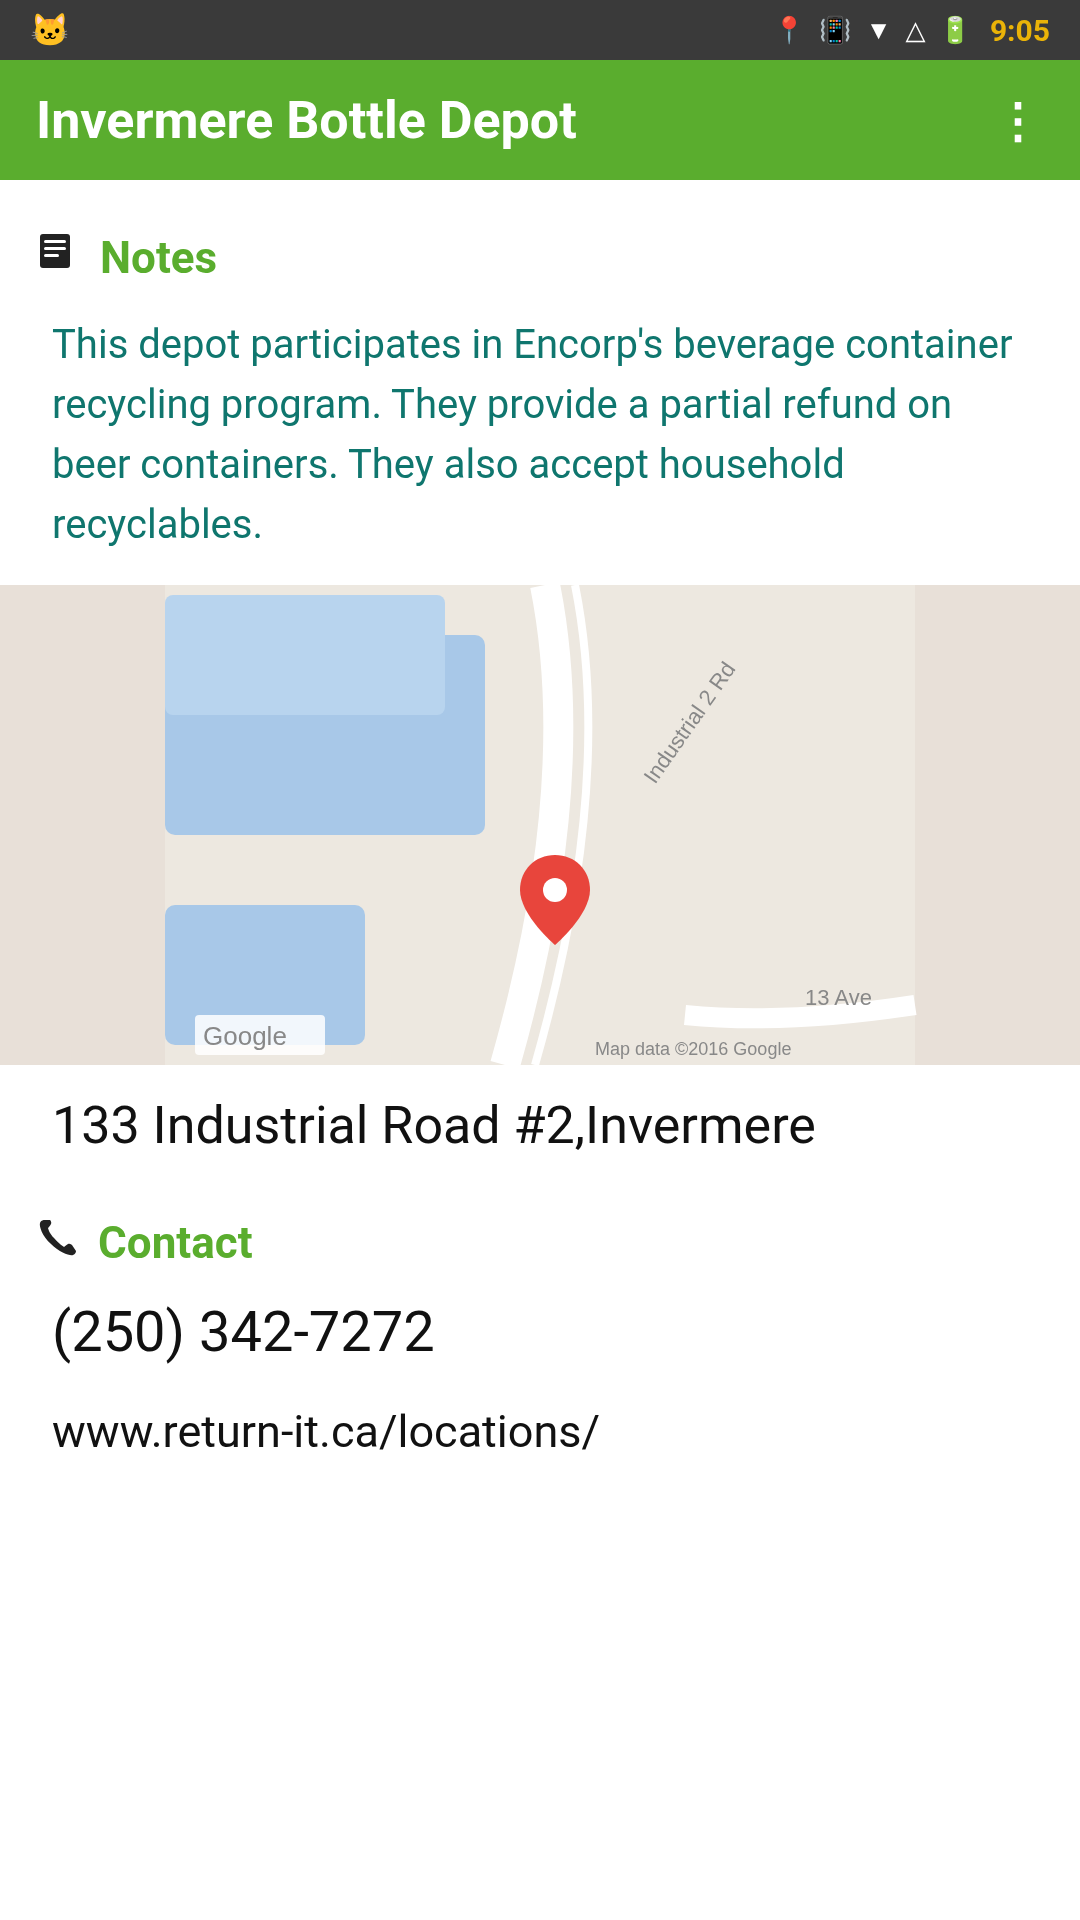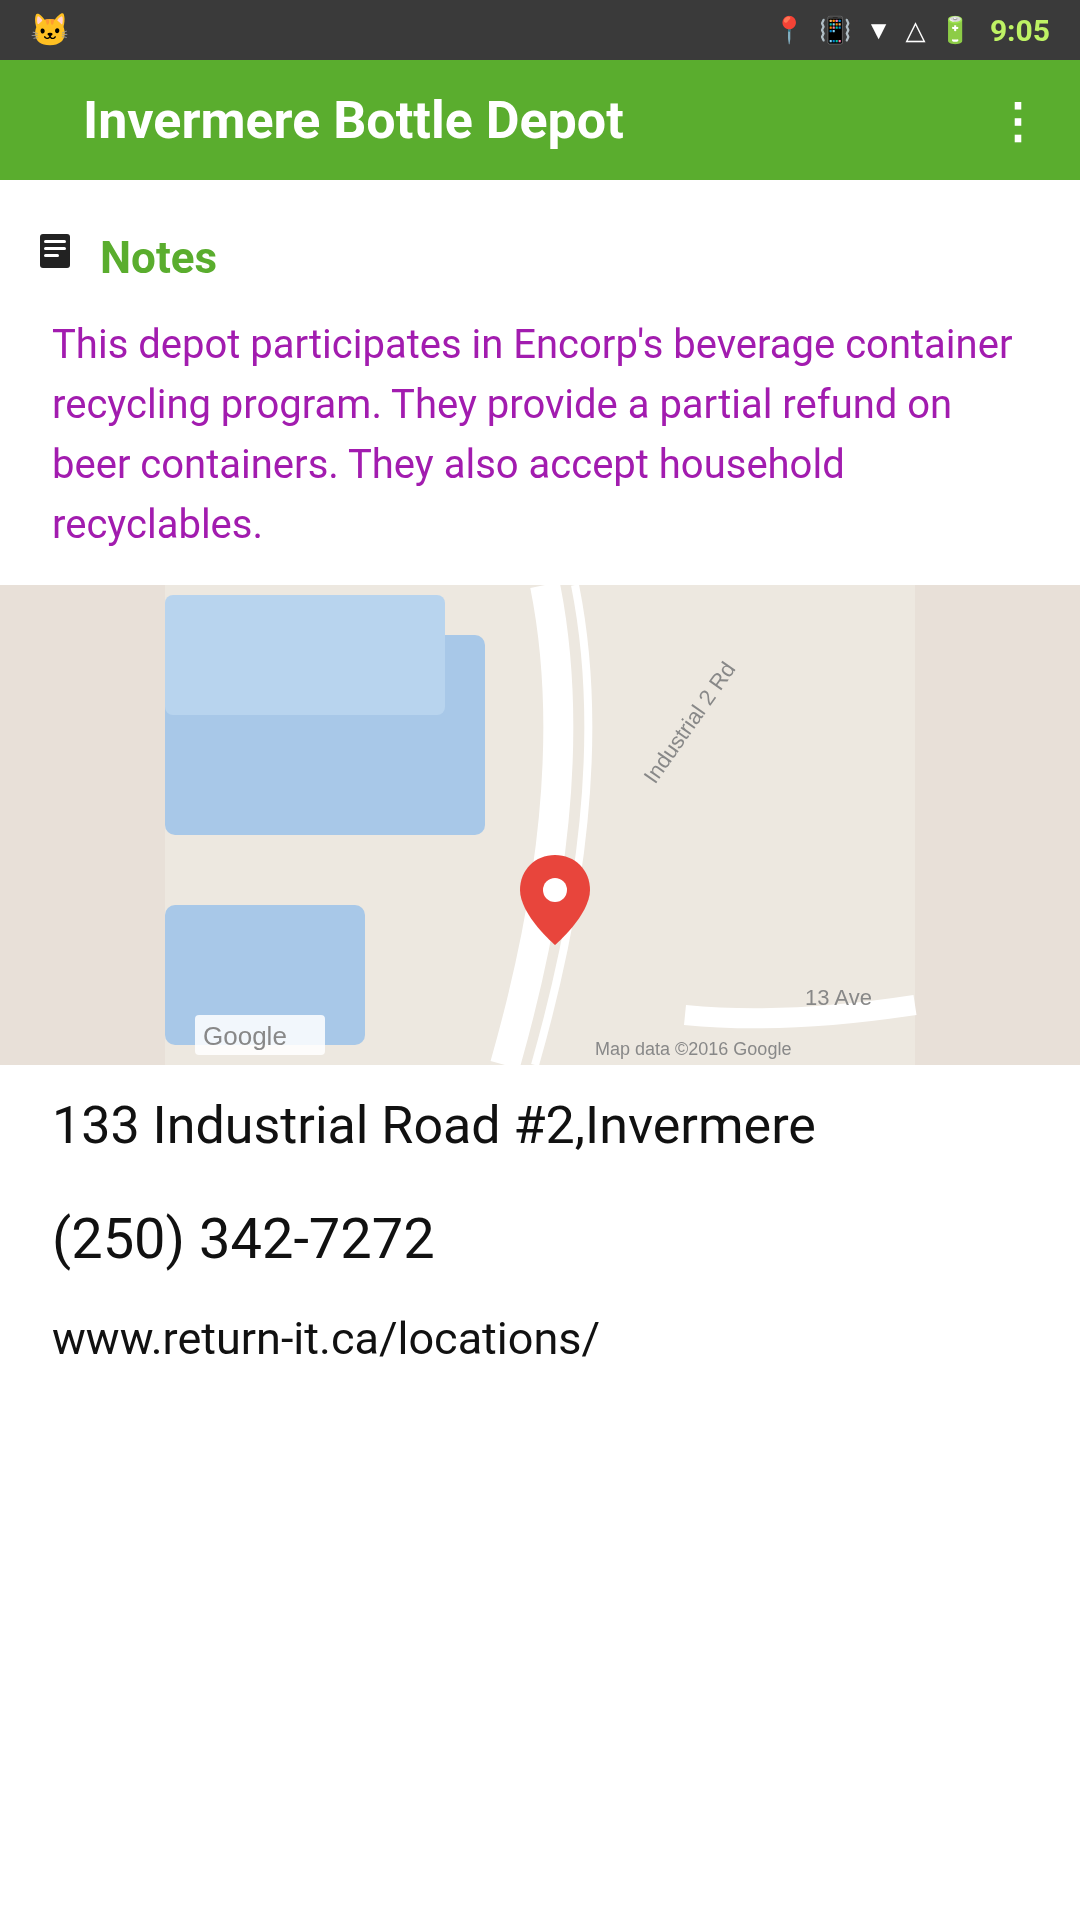--- a/index.html
+++ b/index.html
@@ -34,40 +34,39 @@
       align-items: center;
       gap: 14px;
     }
 
     .status-icons span {
       color: #fff;
       font-size: 26px;
     }
 
     .status-time {
-      color: #bef264;
+      color: #eab308;
       font-size: 30px;
       font-weight: bold;
     }
 
     
     .app-bar {
       background: #5aad2e;
       height: 120px;
       display: flex;
       align-items: center;
       padding: 0 36px;
     }
 
     .app-bar-title {
       color: #fff;
       font-size: 52px;
       font-weight: bold;
       flex: 1;
-      margin-left: 47px;
     }
 
     .app-bar-menu {
       color: #fff;
       font-size: 48px;
       cursor: pointer;
       letter-spacing: 2px;
       font-weight: bold;
     }
 
@@ -92,21 +91,21 @@
     .section-title {
       color: #5aad2e;
       font-size: 44px;
       font-weight: bold;
     }
 
     
     .notes-text {
       padding: 10px 52px 30px 52px;
       font-size: 40px;
-      color: #a21caf;
+      color: #0f766e;
       line-height: 1.5;
     }
 
     
     .map-container {
       width: 100%;
       height: 480px;
       position: relative;
       overflow: hidden;
       background: #e8e0d8;
@@ -205,20 +204,28 @@
       <rect x="30" y="430" width="130" height="40" rx="4" fill="rgba(255,255,255,0.85)"></rect>
       <text x="38" y="460" font-size="26" fill="#888" font-family="Arial">Google</text>
 
       <text x="430" y="470" font-size="18" fill="#888" font-family="Arial">Map data ©2016 Google</text>
     </svg>
   </div>
 
   <div class="address-text">133 Industrial Road #2,Invermere</div>
 
   <div class="contact-section">
+    <div class="section-header">
+      <span class="section-icon">
+        <svg width="42" height="42" viewBox="0 0 42 42">
+          <path d="M 8 4 C 8 4 5 4 4 7 C 3 10 6 20 15 28 C 24 37 34 40 37 39 C 40 38 40 35 40 35 L 36 29 C 36 29 34 27 32 28 C 30 29 28 31 28 31 C 28 31 22 27 18 22 C 13 17 12 12 12 12 C 12 12 14 10 15 8 C 16 6 14 4 14 4 Z" fill="#222"></path>
+        </svg>
+      </span>
+      <span class="section-title">Contact</span>
+    </div>
 
     <div class="phone-text">(250) 342-7272</div>
   </div>
 
 
   <div class="web-text">www.return-it.ca/locations/</div>
 
 </div>
 
 </body></html>

